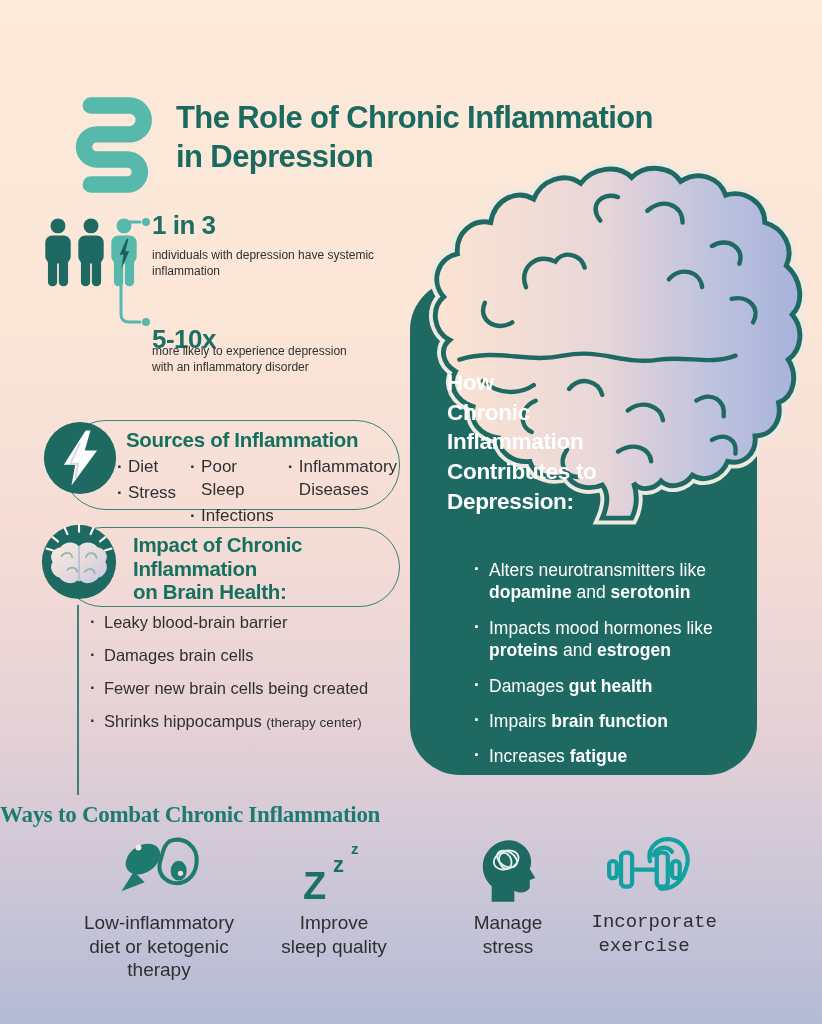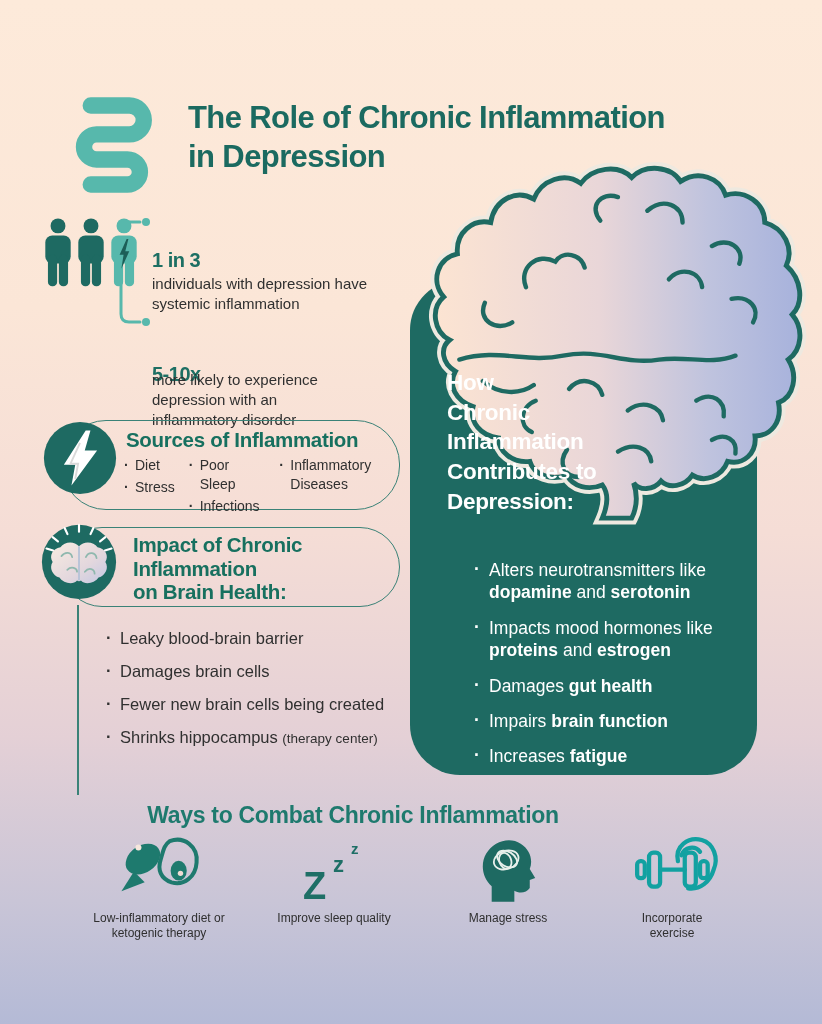--- a/index.html
+++ b/index.html
@@ -6,63 +6,63 @@
   .page{
     position:relative;width:822px;height:1024px;overflow:hidden;
     font-family:"Liberation Sans","DejaVu Sans",sans-serif;color:#303030;
     background:linear-gradient(180deg,#fdeada 0%,#fbe6d7 30%,#f5ddd6 52%,#e4d0d6 72%,#c9c5d7 88%,#b4bad6 100%);
   }
   .abs{position:absolute;}
   
   .main-title{font-size:31px;font-weight:bold;color:#1b6a60;letter-spacing:-0.6px;line-height:1.25;}
   
   .persons{display:flex;gap:5px;}
-  .stat-big{font-size:20px;font-weight:bold;color:#1d6f63;letter-spacing:-0.5px;margin-top:39px;}
+  .stat-big{font-size:26px;font-weight:bold;color:#1d6f63;letter-spacing:-0.5px;}
   .stat-big .mid{font-weight:600;}
-  .stat-desc{font-size:15px;line-height:1.32;color:#303030;margin-top:26px;}
+  .stat-desc{font-size:12px;line-height:1.32;color:#303030;}
   
   .pill{border:1.6px solid #3a8277;border-radius:44px;background:transparent;}
   .sec-title{font-size:20.5px;font-weight:bold;color:#17705f;letter-spacing:-0.3px;line-height:1.15;}
-  .src-bullets{display:flex;gap:14px;font-size:14px;line-height:1.35;}
+  .src-bullets{display:flex;gap:14px;font-size:17px;line-height:1.35;justify-content:center;}
   .src-col{display:flex;flex-direction:column;gap:3px;}
   .src-item{position:relative;padding-left:11px;}
   .src-item::before{content:"·";position:absolute;left:0;font-weight:bold;}
   
-  .imp-list{list-style:none;margin:16px;padding:0;font-size:16.5px;}
+  .imp-list{list-style:none;margin:0;padding:0;font-size:16.5px;}
   .imp-list li{position:relative;padding-left:14px;margin-bottom:13px;line-height:1.22;}
   .imp-list li::before{content:"·";position:absolute;left:0;top:-1px;font-weight:bold;color:#303030;}
   .note{font-size:13.5px;}
   .vline{width:1.6px;background:#3a8277;}
   
   .teal-box{background:#1e6a62;border-radius:50px;}
   .box-title{color:#fff;font-size:22.5px;font-weight:bold;line-height:1.32;letter-spacing:-0.3px;}
   .box-list{list-style:none;margin:16px;padding:0;color:#fff;font-size:17.5px;}
   .box-list li{position:relative;padding-left:15px;margin-bottom:13px;line-height:1.28;}
   .box-list li::before{content:"·";position:absolute;left:0;top:-1px;font-weight:bold;color:#fff;}
   
-  .combat-title{font-size:23px;font-weight:bold;color:#1e7a6e;letter-spacing:-0.3px;text-align:center;}
+  .combat-title{font-size:23px;font-weight:bold;color:#1e7a6e;letter-spacing:-0.3px;font-family:Liberation Serif, serif;}
   .combat-col{display:flex;flex-direction:column;align-items:center;}
   .icon-slot{height:68px;display:flex;align-items:flex-end;justify-content:center;}
-  .combat-label{font-size:12px;line-height:1.24;text-align:center;margin-top:9px;color:#2f2f2f;}
+  .combat-label{font-size:19px;line-height:1.24;text-align:center;margin-top:9px;color:#2f2f2f;}
   .zzz{position:relative;width:66px;height:60px;color:#1e6f66;font-weight:bold;}
   .zzz .z1{position:absolute;left:2px;bottom:-6px;font-size:38px;}
   .zzz .z2{position:absolute;left:32px;top:10px;font-size:22px;}
   .zzz .z3{position:absolute;left:50px;top:-2px;font-size:15px;}
 </style>
 </head>
 <body>
 
 <div class="page">
 
   <div class="abs" style="left:56px;top:92px;">
     <svg width="110" height="106" viewBox="0 0 110 110">
       <path d="M34,14 H74 a15,15 0 0 1 0,30 H40 a13,13 0 0 0 0,26 H72 a13,13 0 0 1 0,26 H34" fill="none" stroke="#57b8ac" stroke-width="17" stroke-linecap="round"></path>
     </svg>
   </div>
-  <div class="abs main-title" style="left:188px;top:99px;">
+  <div class="abs main-title" style="left:176px;top:99px;">
     <div>The Role of Chronic Inflammation</div>
     <div>in Depression</div>
   </div>
 
   <div class="abs" style="left:110px;top:212px;z-index:1;">
     <svg width="46" height="126" viewBox="0 0 46 126">
       <g stroke="#57b8ac" stroke-width="3" fill="none" stroke-linecap="round" stroke-linejoin="round">
         <path d="M14,10 H30"></path>
         <path d="M11,48 V102 Q11,110 19,110 H30"></path>
       </g>
@@ -285,21 +285,21 @@
         <g fill="none" stroke="#e8f0ec" stroke-width="2">
           <ellipse cx="30" cy="26" rx="14" ry="10" transform="rotate(-20 30 26)"></ellipse>
           <ellipse cx="31" cy="25" rx="12" ry="8" transform="rotate(32 31 25)"></ellipse>
           <ellipse cx="29" cy="27" rx="9" ry="6.5" transform="rotate(70 29 27)"></ellipse>
         </g>
       </svg>
     </div>
     <div class="combat-label" style="max-width:84px;text-align:center;">Manage stress</div>
   </div>
 
-  <div class="abs combat-col" style="left:592px;top:834px;width:160px;">
+  <div class="abs combat-col" style="left:564px;top:834px;width:160px;font-family:Liberation Mono, monospace;">
     <div class="icon-slot">
       <svg width="100" height="68" viewBox="0 0 110 80">
         <g fill="none" stroke="#12a1a1" stroke-width="5" stroke-linecap="round" stroke-linejoin="round">
           <path d="M62,32 C58,14 74,3 90,7 C104,11 110,28 104,42 C100,56 88,66 74,64"></path>
           <path d="M66,25 C70,15 82,13 88,21"></path>
           <rect x="28" y="22" width="13" height="40" rx="5"></rect>
           <rect x="70" y="22" width="13" height="40" rx="5"></rect>
           <rect x="14" y="32" width="9" height="20" rx="4"></rect>
           <rect x="88" y="32" width="9" height="20" rx="4"></rect>
           <line x1="41" y1="42" x2="70" y2="42"></line>

